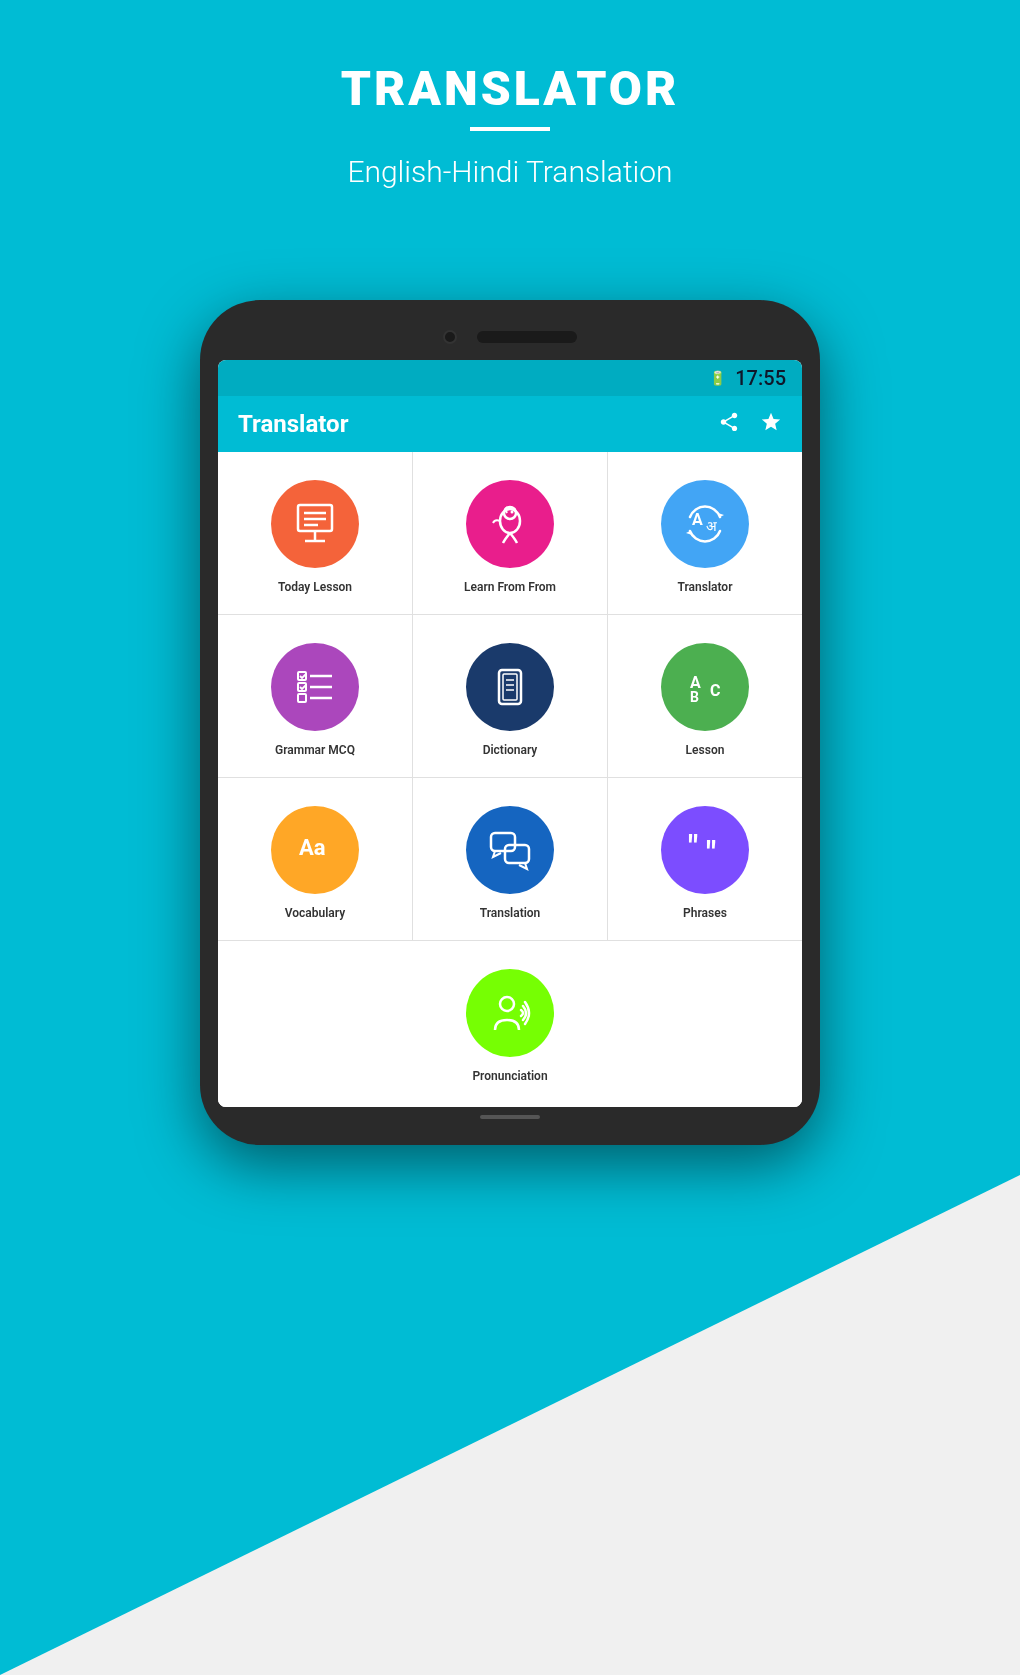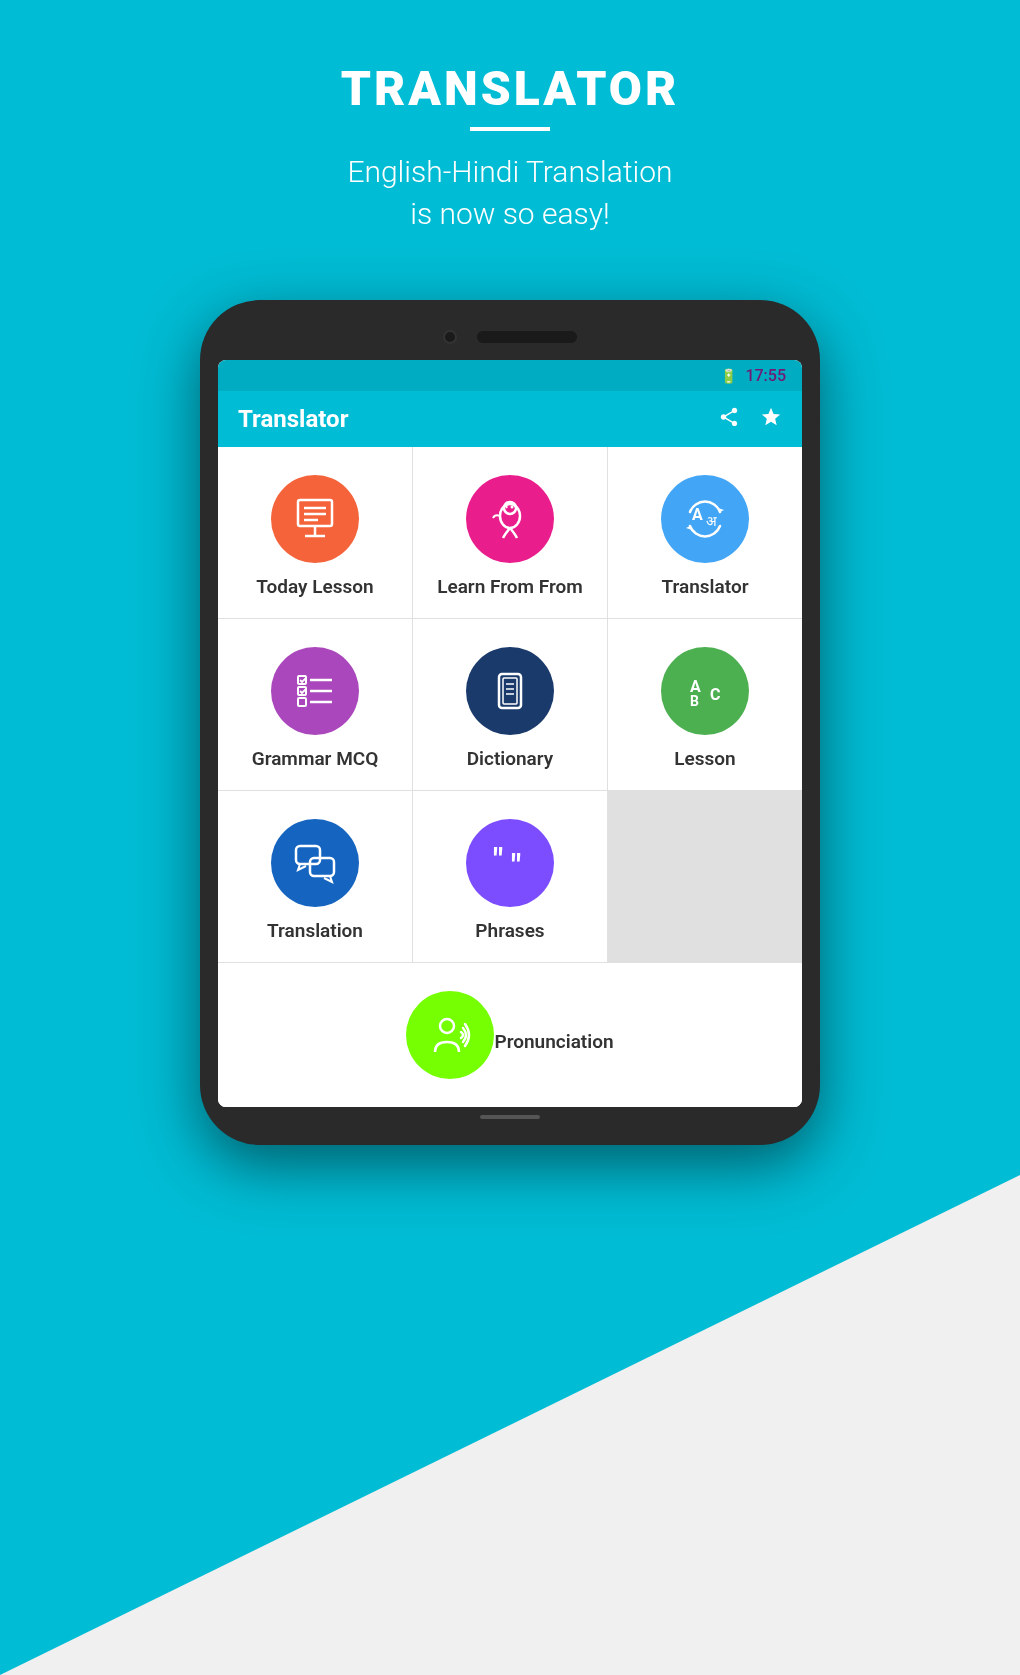--- a/index.html
+++ b/index.html
@@ -109,22 +109,22 @@
       justify-content: flex-end;
       align-items: center;
       padding: 6px 16px;
       gap: 8px;
     }
     .status-battery {
       color: white;
       font-size: 14px;
     }
     .status-time {
-      color: #701a75;
-      font-size: 16px;
+      color: #0f172a;
+      font-size: 20px;
       font-weight: 500;
     }
 
     
     .app-bar {
       background: #00BCD4;
       display: flex;
       align-items: center;
       justify-content: space-between;
       padding: 14px 20px;
@@ -167,21 +167,21 @@
       width: 88px;
       height: 88px;
       border-radius: 50%;
       display: flex;
       align-items: center;
       justify-content: center;
       margin-bottom: 12px;
     }
 
     .icon-label {
-      font-size: 19px;
+      font-size: 12px;
       font-weight: 600;
       color: #333;
       text-align: center;
     }
 
     
     .circle-red { background: #F4633A; }
     .circle-pink { background: #E91E8C; }
     .circle-blue-light { background: #42A5F5; }
     .circle-navy { background: #1A3A6B; }
@@ -209,21 +209,20 @@
 </head>
 <body>
 
 <div class="bg-diagonal"></div>
 
 <div class="header-area">
   <div class="header-title">TRANSLATOR</div>
   <div class="header-underline"></div>
   <div class="header-subtitle">
     <span>English-Hindi Translation</span><br>
-    <span>is now so easy!</span>
   </div>
 </div>
 
 <div class="phone-wrapper">
   <div class="phone-outer">
 
     <div class="phone-top-bar">
       <div class="phone-camera"></div>
       <div class="phone-speaker"></div>
     </div>
@@ -332,20 +331,28 @@
           <div class="icon-circle circle-green">
             <svg class="icon-svg" viewBox="0 0 50 50" fill="none">
               <text x="10" y="26" font-size="16" fill="white" font-weight="bold">A</text>
               <text x="10" y="40" font-size="14" fill="white" font-weight="bold">B</text>
               <text x="30" y="34" font-size="16" fill="white" font-weight="bold">C</text>
             </svg>
           </div>
           <span class="icon-label">Lesson</span>
         </div>
 
+        <div class="grid-item">
+          <div class="icon-circle circle-yellow">
+            <svg class="icon-svg" viewBox="0 0 50 50" fill="none">
+              <text x="9" y="30" font-size="22" fill="white" font-weight="bold">Aa</text>
+            </svg>
+          </div>
+          <span class="icon-label">Vocabulary</span>
+        </div>
 
         <div class="grid-item">
           <div class="icon-circle circle-dark-blue">
             <svg class="icon-svg" viewBox="0 0 50 50" fill="none">
               <rect x="6" y="8" width="24" height="18" rx="4" stroke="white" stroke-width="2.5" fill="none"></rect>
               <path d="M10 26 L8 32 L16 28" stroke="white" stroke-width="2" fill="none"></path>
               <rect x="20" y="20" width="24" height="18" rx="4" stroke="white" stroke-width="2.5" fill="none"></rect>
               <path d="M40 38 L42 44 L34 40" stroke="white" stroke-width="2" fill="none"></path>
             </svg>
           </div>
@@ -359,21 +366,21 @@
               <text x="8" y="32" font-size="32" fill="white" font-weight="bold">"</text>
               <text x="26" y="38" font-size="32" fill="white" font-weight="bold">"</text>
             </svg>
           </div>
           <span class="icon-label">Phrases</span>
         </div>
 
       </div>
 
       <div style="background:#e0e0e0; padding-top:1px;">
-        <div style="background:white; display:flex; align-items:center; justify-content:center; padding:28px 10px 16px;">
+        <div style="background:white; display:flex; flex-direction:column; align-items:center; justify-content:center; padding:28px 10px 24px;">
           <div class="icon-circle" style="background:#76FF03; margin-bottom:12px;">
             <svg class="icon-svg" viewBox="0 0 50 50" fill="none">
 
               <circle cx="22" cy="16" r="7" stroke="white" stroke-width="2.5" fill="none"></circle>
               <path d="M10 42 Q10 32 22 32 Q34 32 34 42" stroke="white" stroke-width="2.5" fill="none"></path>
 
               <path d="M36 22 Q40 25 36 28" stroke="white" stroke-width="2.5" fill="none" stroke-linecap="round"></path>
               <path d="M38 18 Q44 25 38 32" stroke="white" stroke-width="2.5" fill="none" stroke-linecap="round"></path>
               <path d="M40 14 Q48 25 40 36" stroke="white" stroke-width="2.5" fill="none" stroke-linecap="round"></path>
             </svg>

